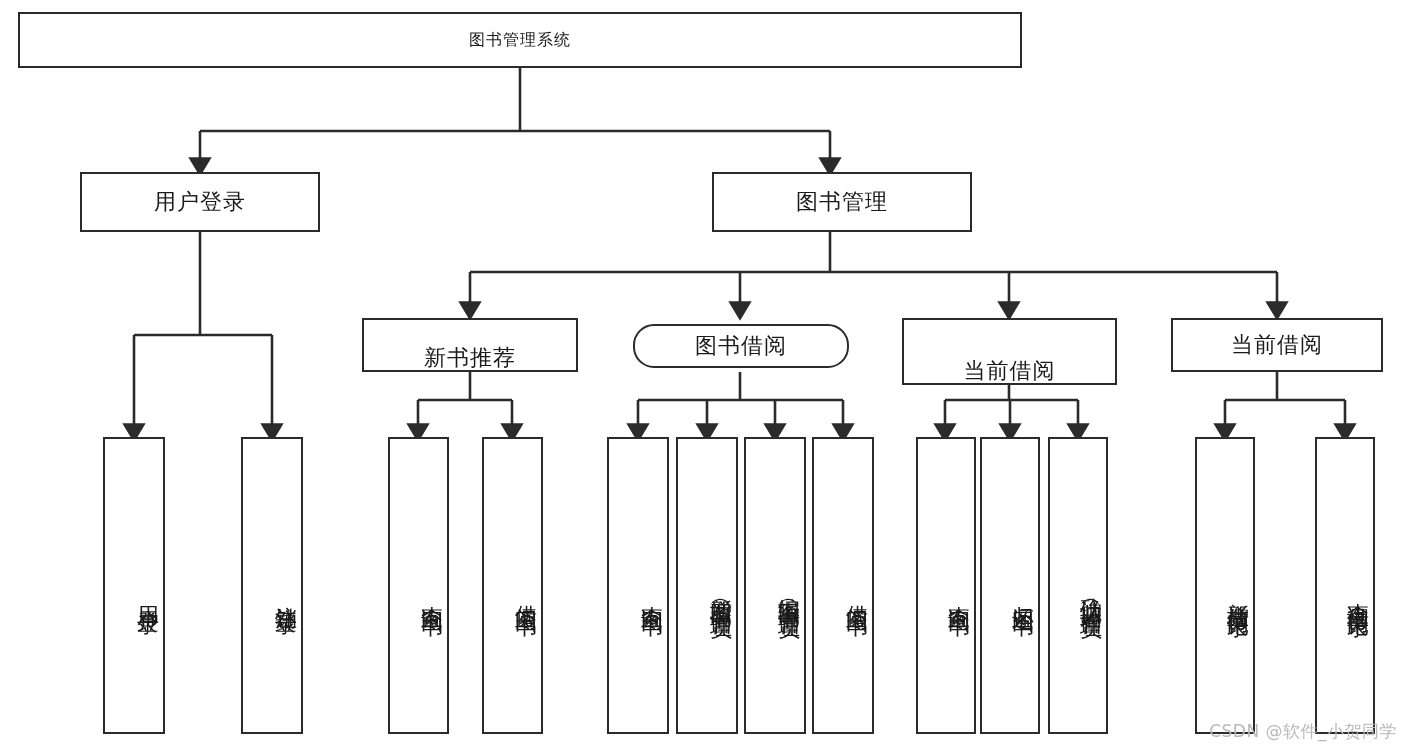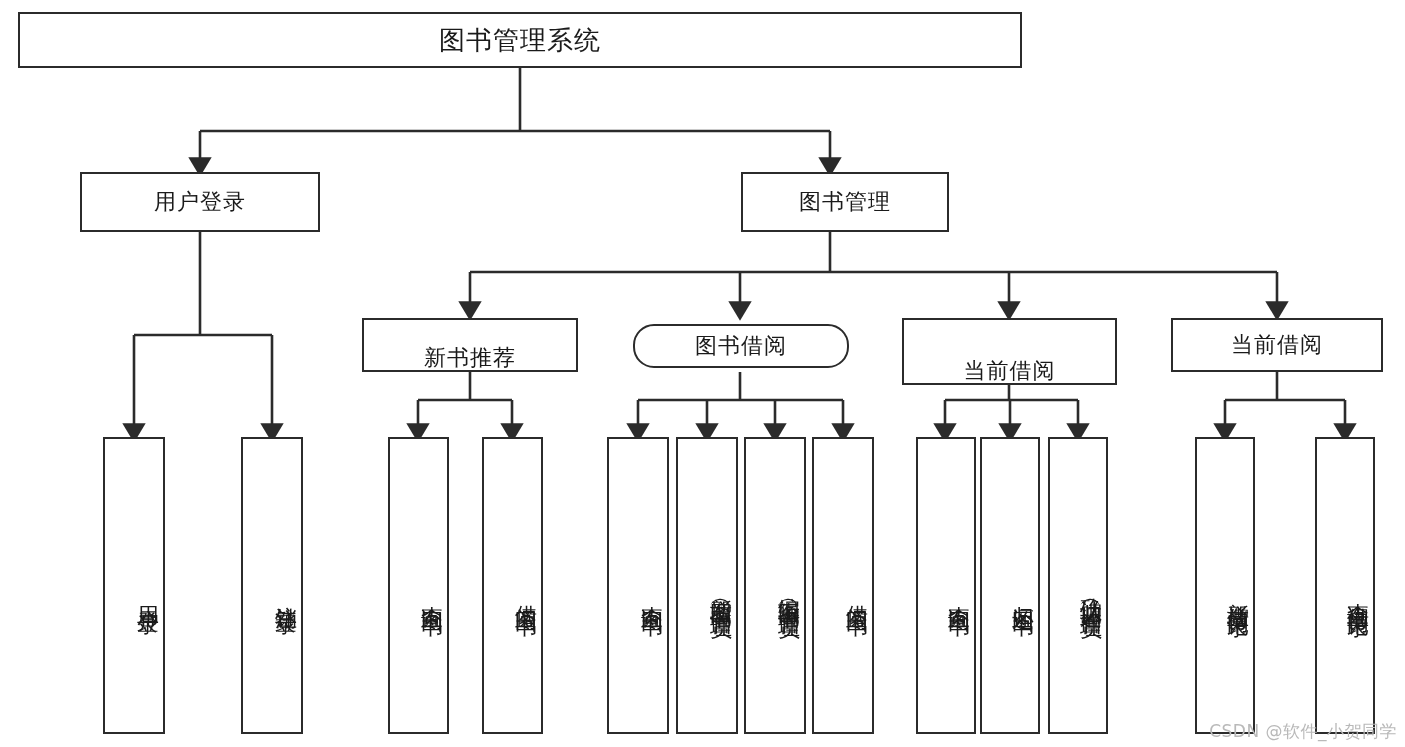--- a/index.html
+++ b/index.html
@@ -30,21 +30,21 @@
     justify-content:center;
     color:#1a1a1a;
     z-index:2;
   }
   .node.h-node{
     font-size:22px;
     letter-spacing:1px;
     line-height:1.1;
   }
   .node.root-node{
-    font-size:26px;
+    font-size:16px;
   }
   .node.v-node{
     writing-mode:vertical-rl;
     text-orientation:upright;
     font-size:22px;
     letter-spacing:3px;
     padding-top:16px;
     align-items:flex-start;
     justify-content:center;
   }
@@ -121,21 +121,21 @@
     </g>
   </svg>
 
   <div class="node h-node root-node" style="left:18px;top:12px;width:1004px;height:56px;">
     <span>图书管理系统</span>
   </div>
 
   <div class="node h-node" style="left:80px;top:172px;width:240px;height:60px;">
     <span>用户登录</span>
   </div>
-  <div class="node h-node" style="left:741px;top:172px;width:208px;height:60px;">
+  <div class="node h-node" style="left:712px;top:172px;width:260px;height:60px;">
     <span>图书管理</span>
   </div>
 
   <div class="node h-node" style="left:362px;top:318px;width:216px;height:54px;align-items:flex-end;">
     <span>新书推荐</span>
   </div>
   <div class="node h-node" style="left:633px;top:324px;width:216px;height:44px;border-radius:21px;">
     <span>图书借阅</span>
   </div>
   <div class="node h-node" style="left:902px;top:318px;width:215px;height:67px;align-items:flex-end;">

